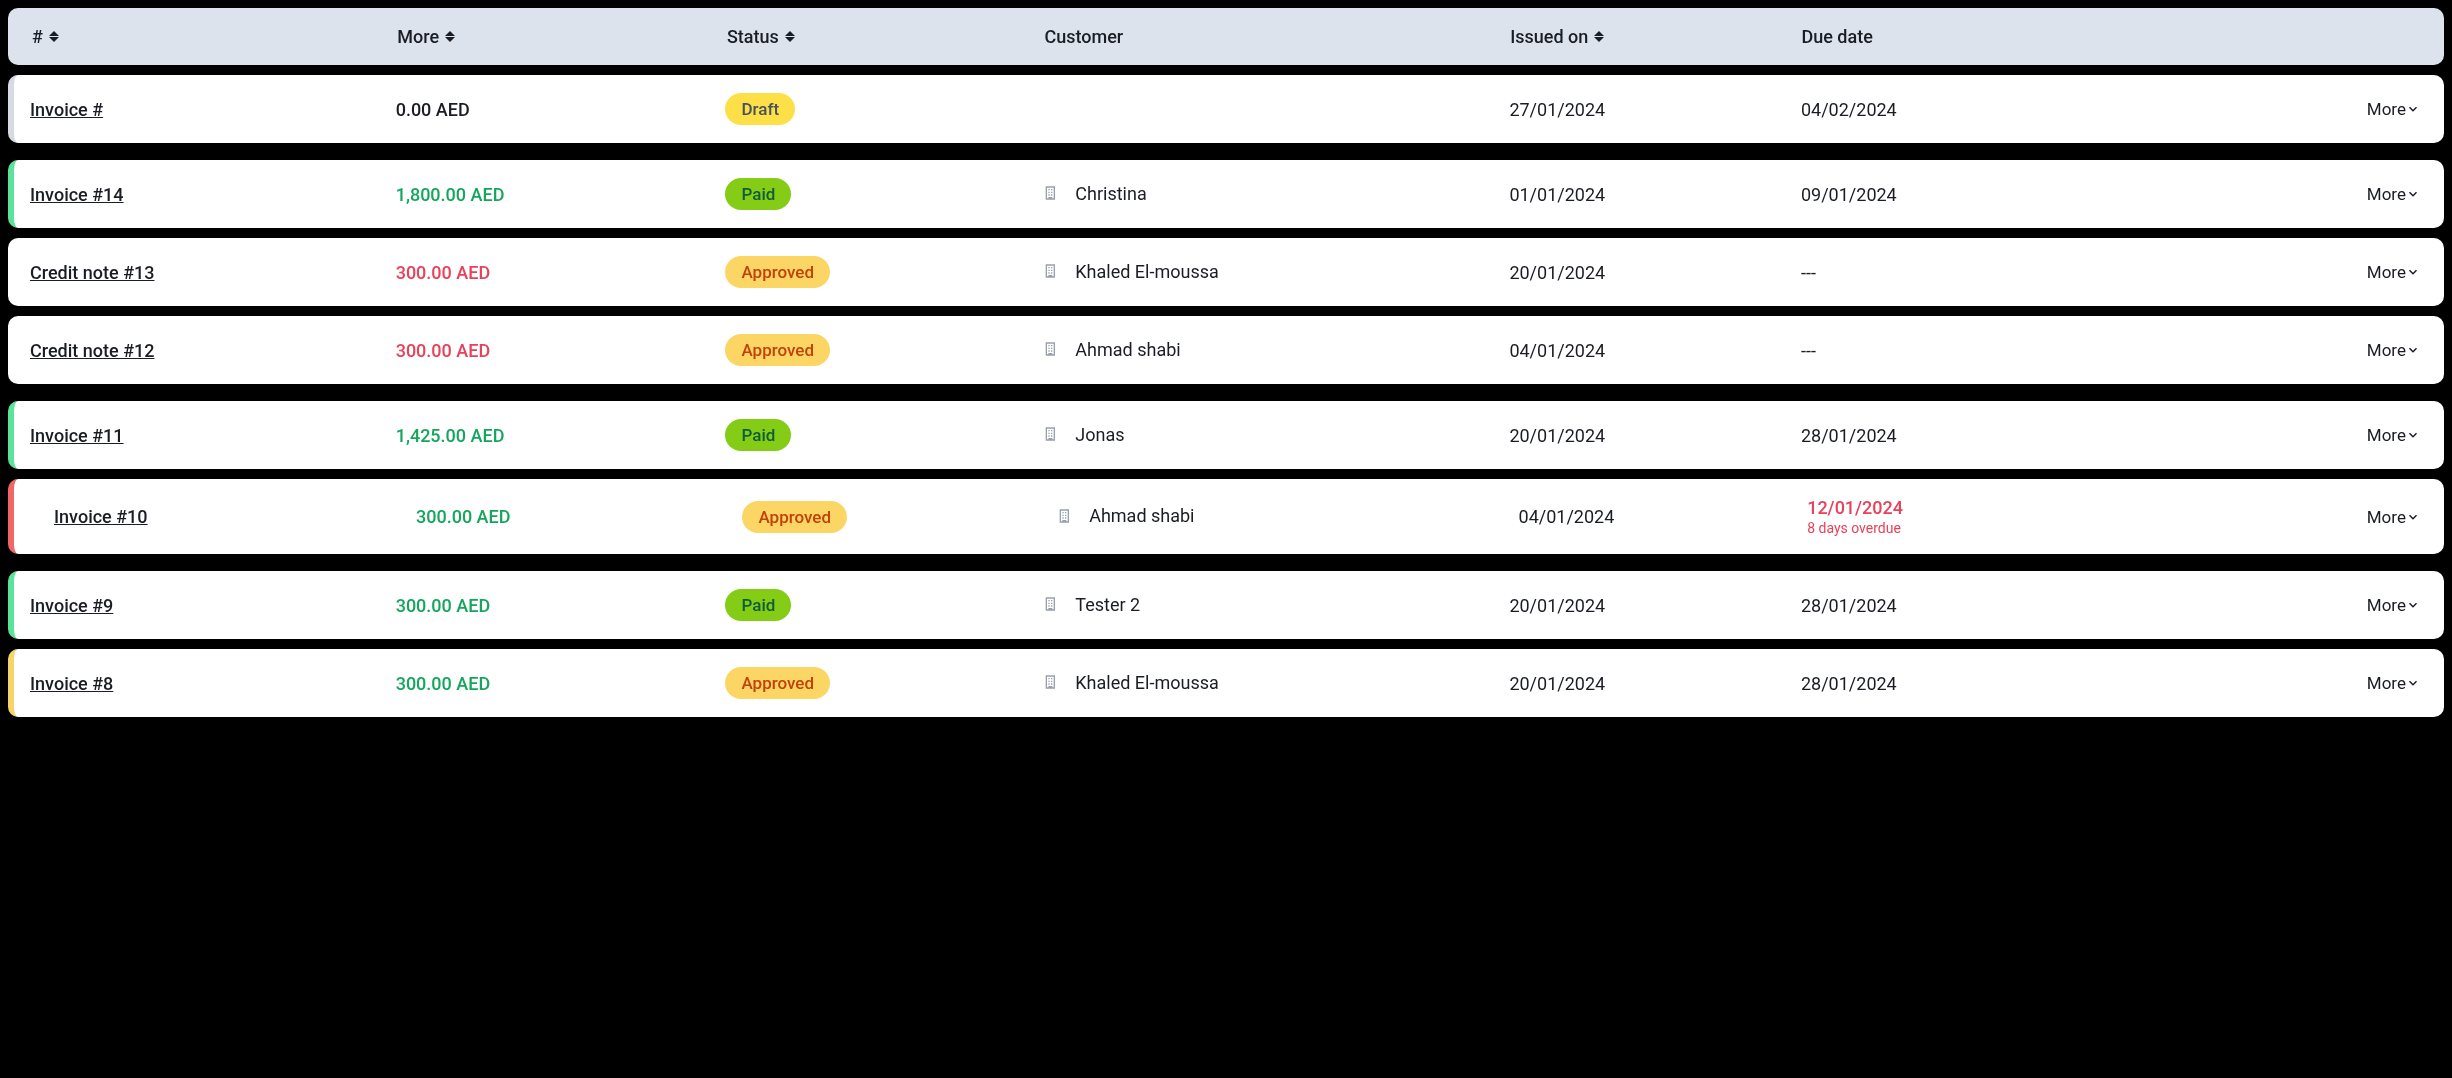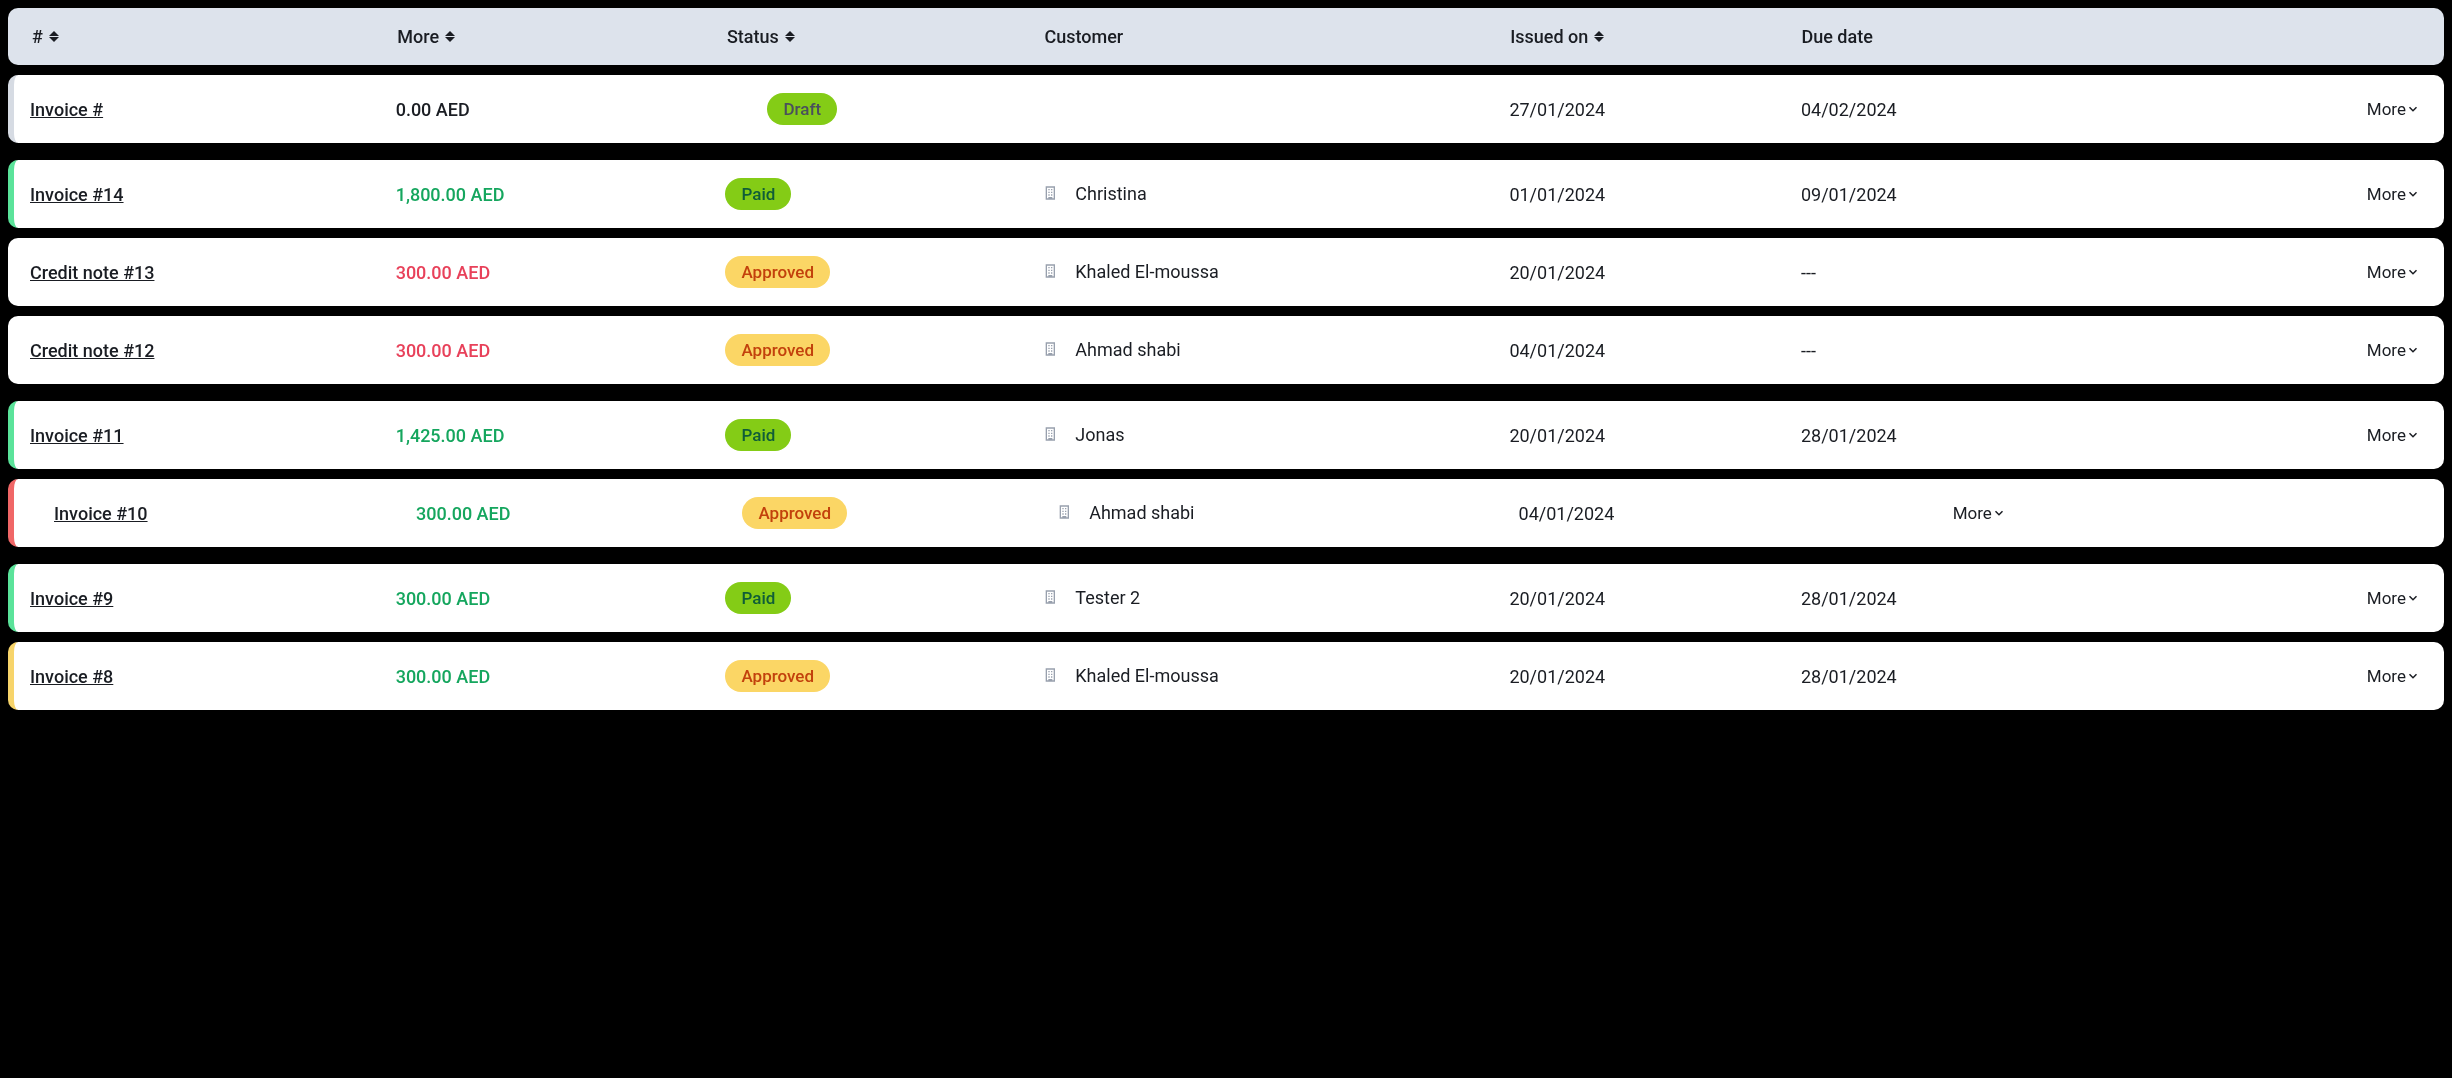--- a/index.html
+++ b/index.html
@@ -86,21 +86,21 @@
     .cell.total-red   { color: #e8415a; font-weight: 500; }
     .cell.total-plain { color: #1a1d23; font-weight: 500; }
 
     .status-badge {
       display: inline-block;
       padding: 6px 16px;
       border-radius: 999px;
       font-size: 17px;
       font-weight: 500;
     }
-    .status-draft    { background: #84cc16; color: #4a505c; margin-left: 42px; }
+    .status-draft    { background: #fde047; color: #4a505c; }
     .status-paid     { background: #84cc16; color: #0f5d38; }
     .status-approved { background: #fbd665; color: #c2410c; }
 
     .customer-cell {
       display: inline-flex;
       align-items: center;
       gap: 16px;
     }
     .customer-icon {
       width: 16px;
@@ -335,20 +335,24 @@
     </div>
     <div class="col-customer cell">
       <span class="customer-cell">
         <svg class="customer-icon" viewBox="0 0 24 24" fill="currentColor">
           <path d="M4 2h14v20H4V2zm2 2v16h10V4H6zm2 2h2v2H8V6zm4 0h2v2h-2V6zm-4 4h2v2H8v-2zm4 0h2v2h-2v-2zm-4 4h2v2H8v-2zm4 0h2v2h-2v-2zm-4 4h6v2H8v-2z"></path>
         </svg>
         <span>Ahmad shabi</span>
       </span>
     </div>
     <div class="col-issued cell">04/01/2024</div>
+    <div class="col-due cell due-overdue">
+      <span class="due-date">12/01/2024</span>
+      <span class="overdue-text">8 days overdue</span>
+    </div>
     <div class="col-more">
       <span class="more-btn">
         <span>More</span>
         <svg class="chevron-down" viewBox="0 0 24 24" fill="none" stroke="currentColor" stroke-width="2.5">
           <polyline points="6 9 12 15 18 9"></polyline>
         </svg>
       </span>
     </div>
   </div>
 

